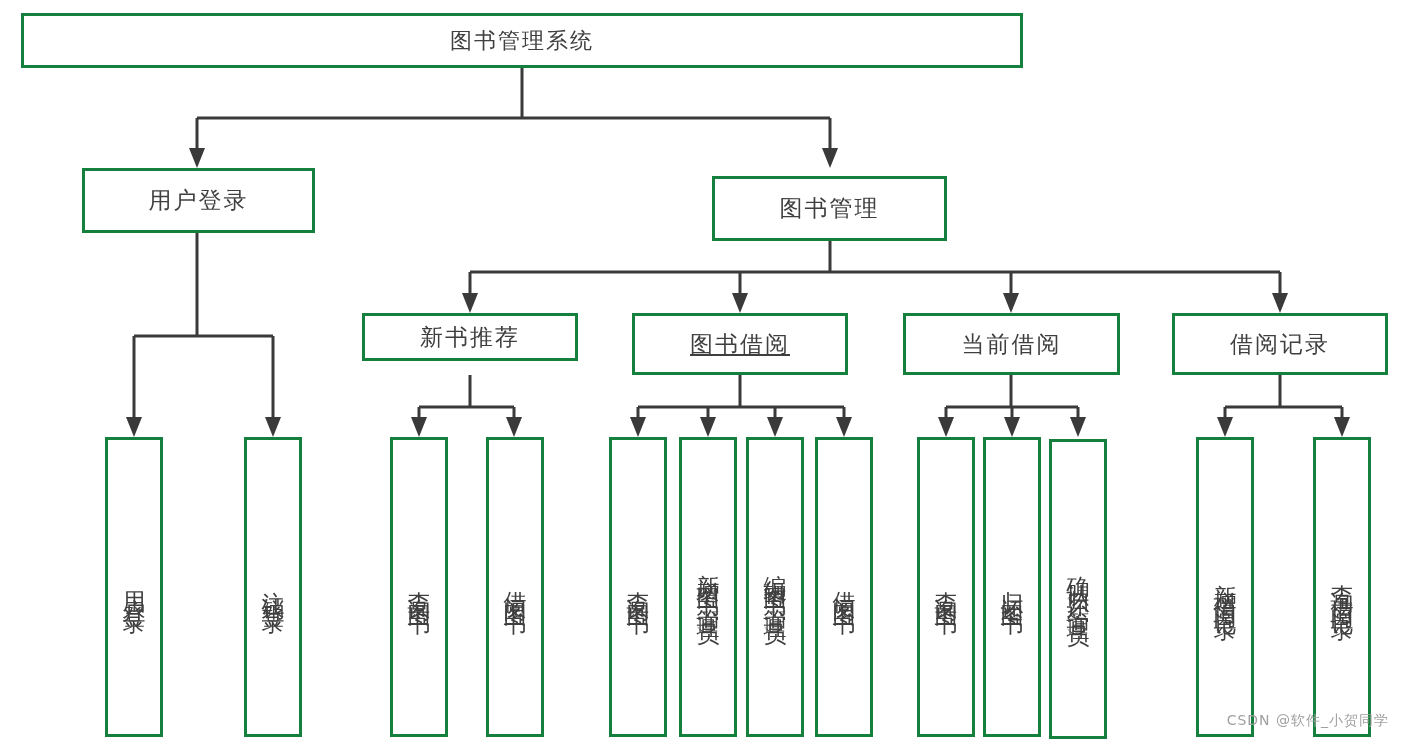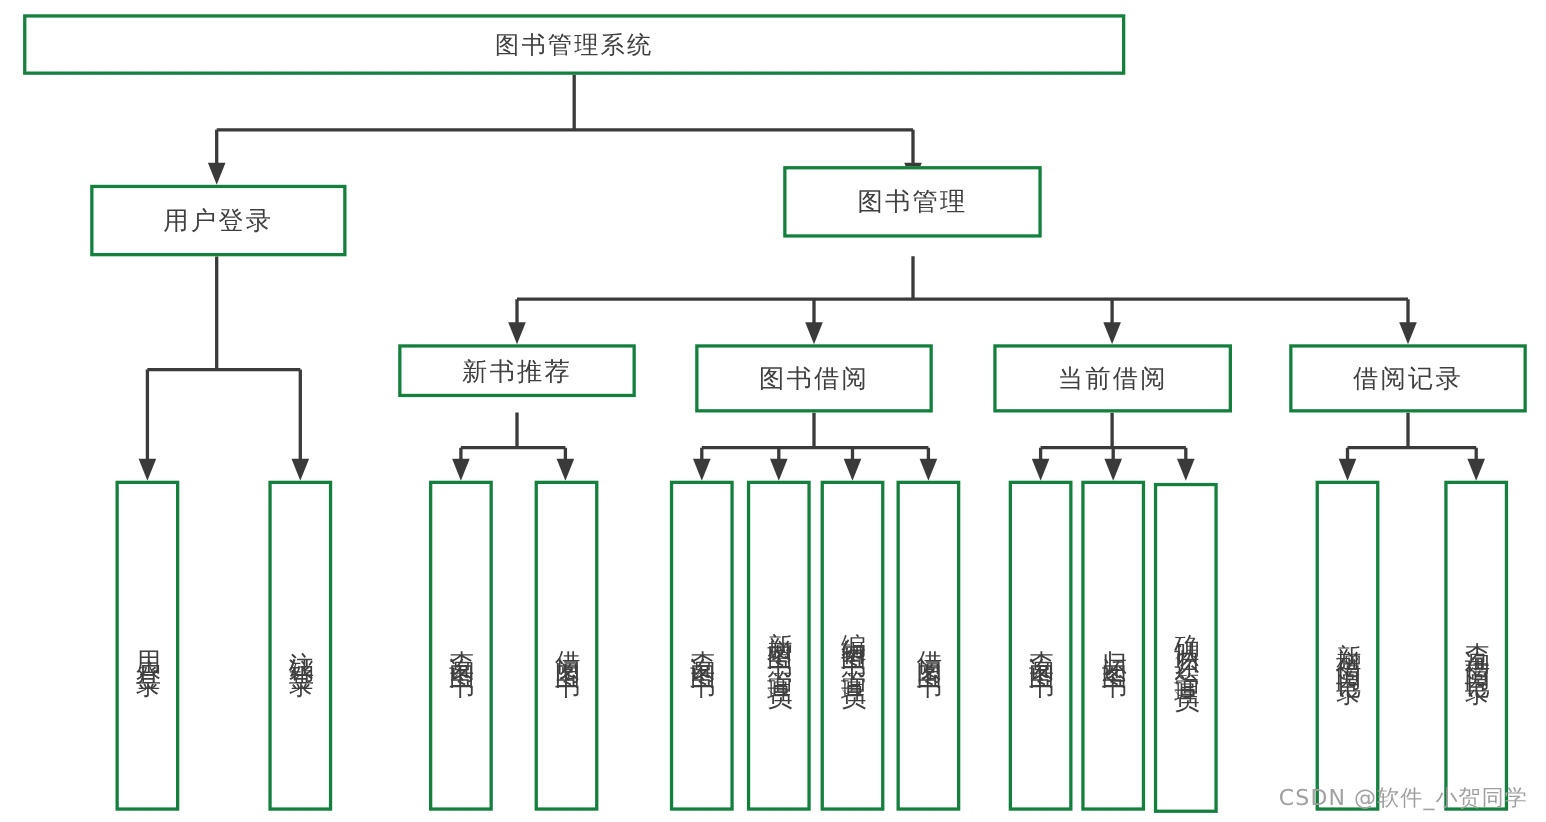--- a/index.html
+++ b/index.html
@@ -43,21 +43,21 @@
     text-orientation: mixed;
     font-size: 23px;
     letter-spacing: 7px;
     line-height: 1;
     text-align: center;
   }
   .watermark {
     position: absolute;
     right: 16px;
     top: 712px;
-    font-size: 20px;
+    font-size: 14px;
     color: #a0a0a0;
     letter-spacing: 1px;
     white-space: nowrap;
   }
 </style>
 </head>
 <body>
 
 <div id="stage">
 
@@ -101,28 +101,28 @@
     </g>
   </svg>
 
   <div class="box root-box" style="left:21px; top:13px; width:1002px; height:55px;">
     <span>图书管理系统</span>
   </div>
 
   <div class="box h-label" style="left:82px; top:168px; width:233px; height:65px;">
     <span>用户登录</span>
   </div>
-  <div class="box h-label" style="left:712px; top:151px; width:235px; height:65px;">
+  <div class="box h-label" style="left:712px; top:176px; width:235px; height:65px;">
     <span>图书管理</span>
   </div>
 
   <div class="box h-label" style="left:362px; top:313px; width:216px; height:48px;">
     <span>新书推荐</span>
   </div>
-  <div class="box h-label" style="left:632px; top:313px; width:216px; height:62px;">
+  <div class="box h-label" style="left:632px; top:313px; width:216px; height:62px;text-decoration:underline;">
     <span>图书借阅</span>
   </div>
   <div class="box h-label" style="left:903px; top:313px; width:217px; height:62px;">
     <span>当前借阅</span>
   </div>
   <div class="box h-label" style="left:1172px; top:313px; width:216px; height:62px;justify-content:center;">
     <span>借阅记录</span>
   </div>
 
   <div class="box v-box" style="left:105px; top:437px; width:58px; height:300px;">

